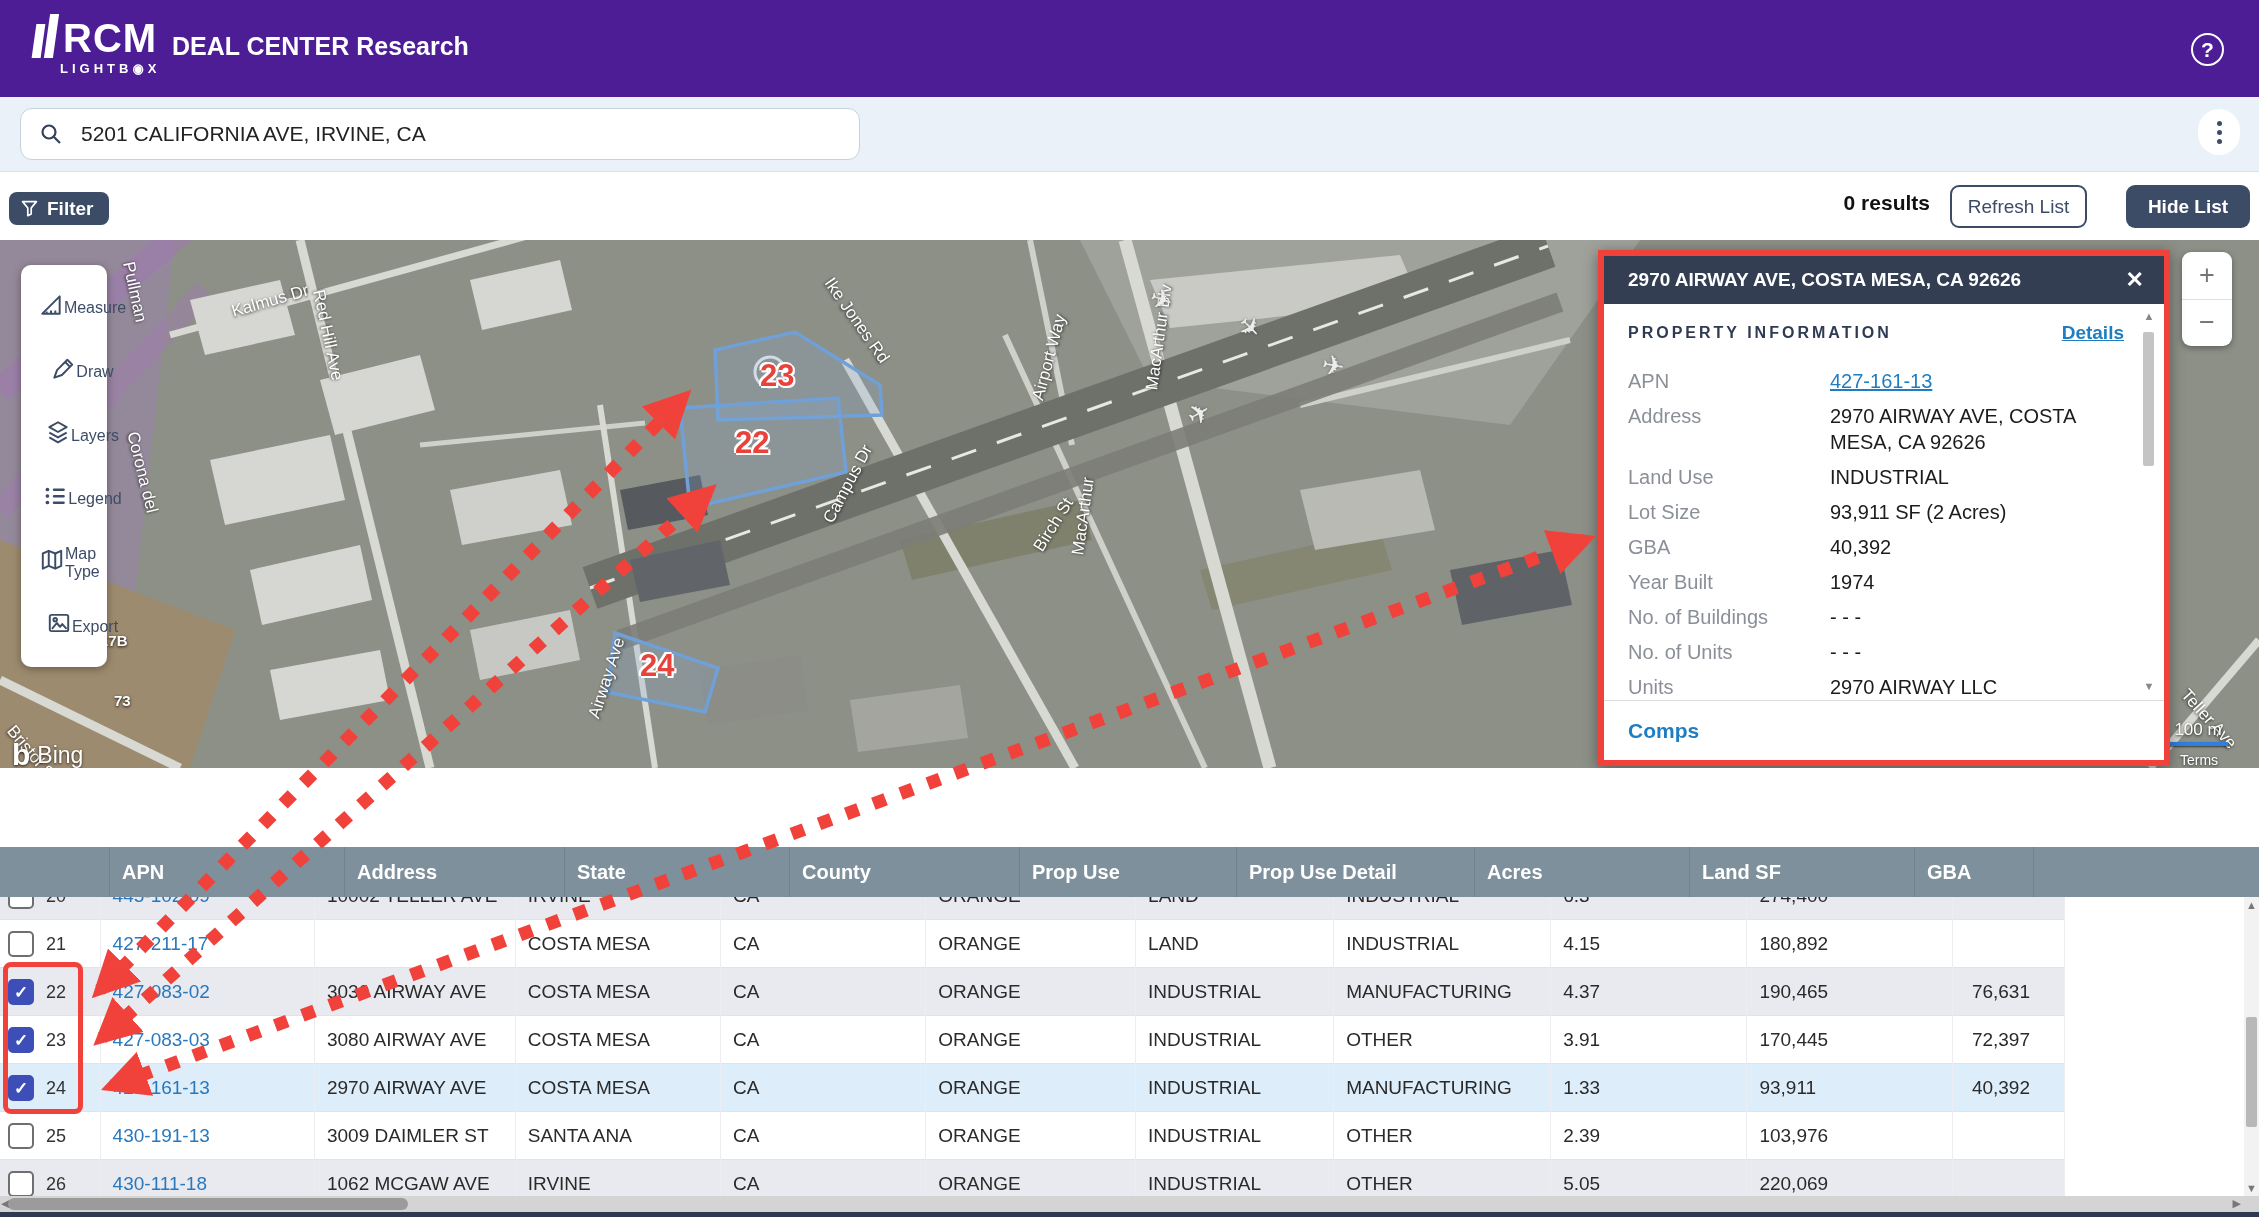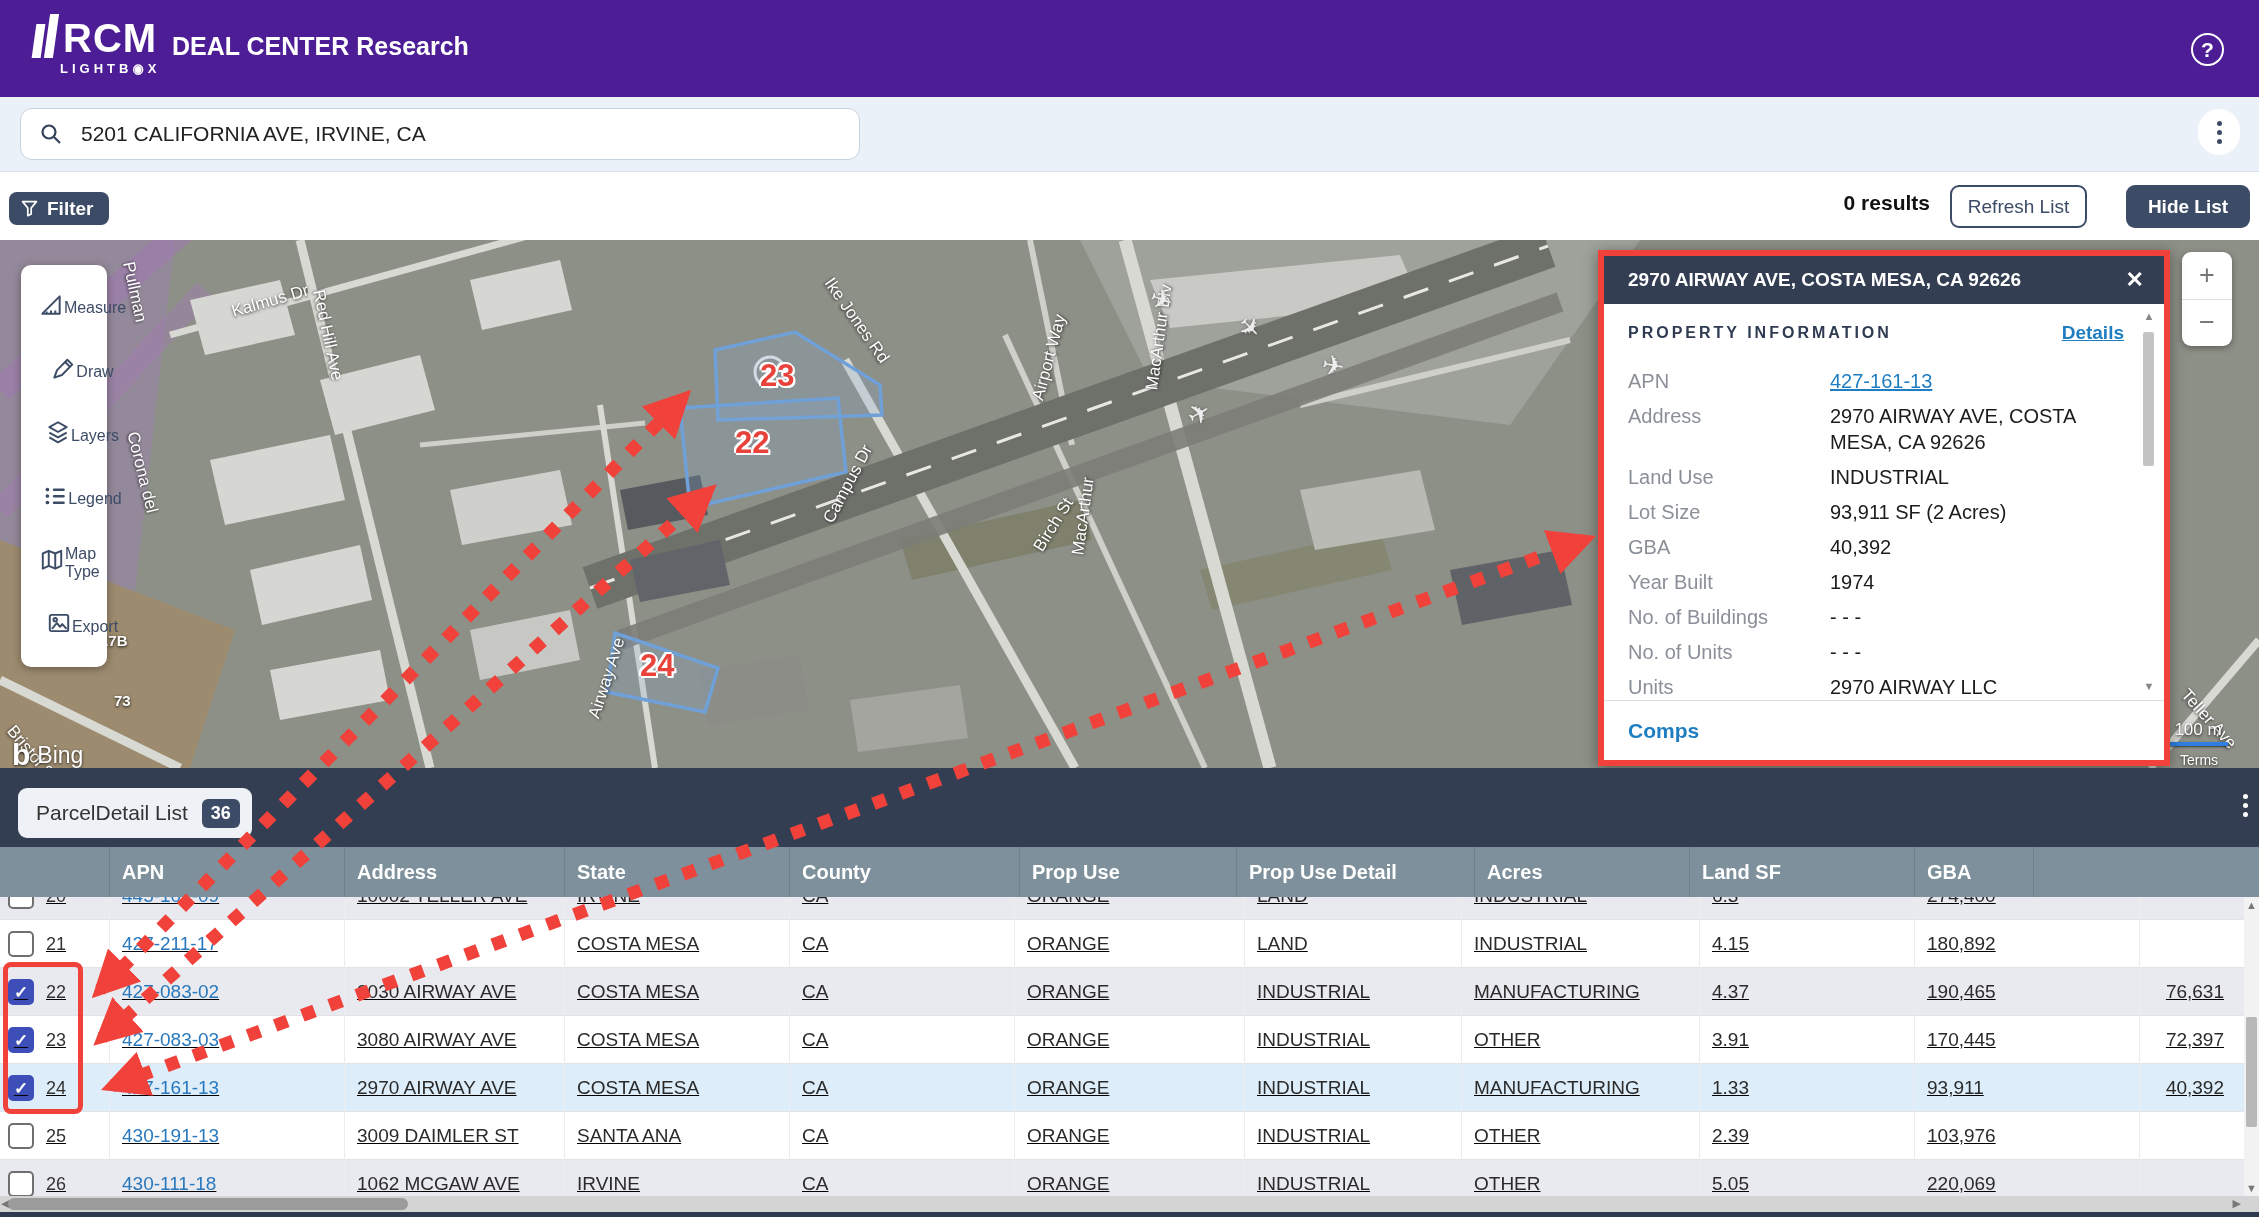--- a/index.html
+++ b/index.html
@@ -86,21 +86,21 @@
   .list-pill{position:absolute;left:18px;top:20px;height:50px;background:#eef2f7;border-radius:9px;display:flex;align-items:center;
              padding:0 12px 0 18px;gap:14px;cursor:pointer;}
   .list-title{font-size:21px;color:#333;}
   .list-count{background:#3d4c66;color:#fff;font-size:18px;font-weight:bold;border-radius:6px;padding:4px 9px;}
   .listbar .dots{position:absolute;left:2243px;top:26px;}
   .listbar .dots i{background:#fff;}
 
   
   .thead{position:absolute;left:0;top:847px;width:2259px;height:50px;background:#7e909b;display:flex;z-index:6;}
   .th{color:#fff;font-size:20px;font-weight:bold;display:flex;align-items:center;padding-left:12px;border-right:1px solid #71828d;height:50px;}
-  .tbody{position:absolute;left:0;top:897px;width:2259px;height:299px;overflow:hidden;background:#0369a1;text-decoration:underline;}
+  .tbody{position:absolute;left:0;top:897px;width:2065px;height:299px;overflow:hidden;background:#0369a1;}
   .trow{display:flex;height:48px;border-bottom:1px solid #e3e3e7;background:#fff;cursor:default;}
   .trow.shaded{background:#e9eaef;}
   .trow.highlight{background:#ddedf9;}
   .td{font-size:19px;color:#2a2a2a;display:flex;align-items:center;padding-left:12px;border-right:1px solid #ededf1;height:48px;overflow:hidden;}
   .td.apn{color:#2878be;font-weight:500;cursor:pointer;}
   .td.right{justify-content:flex-end;padding-right:34px;}
   .c-check{gap:12px;padding-left:8px;}
   .cb{width:26px;height:26px;border-radius:5px;border:2.5px solid #6f6f6f;background:#fff;flex:none;cursor:pointer;
       display:flex;align-items:center;justify-content:center;}
   .cb.on{background:#3d4eb8;border-color:#3d4eb8;color:#fff;font-size:17px;font-weight:bold;}
@@ -365,31 +365,20 @@
           <div class="thumb"></div>
           <span class="arr" style="bottom:0;">▼</span>
         </div>
       </div>
       <div class="panel-ft">
         <span class="comps">Comps</span>
       </div>
     </div>
   </div>
 
-  <div class="listbar">
-    <div class="list-pill">
-      <span class="list-title">ParcelDetail List</span>
-      <span class="list-count">36</span>
-    </div>
-    <span class="dots">
-        <i></i>
-        <i></i>
-        <i></i>
-      </span>
-  </div>
 
   <div class="thead" id="thead">
       <div class="th" style="width: 110px;"></div>
       <div class="th" style="width: 235px;">APN</div>
       <div class="th" style="width: 220px;">Address</div>
       <div class="th" style="width: 225px;">State</div>
       <div class="th" style="width: 230px;">County</div>
       <div class="th" style="width: 217px;">Prop Use</div>
       <div class="th" style="width: 238px;">Prop Use Detail</div>
       <div class="th" style="width: 215px;">Acres</div>

